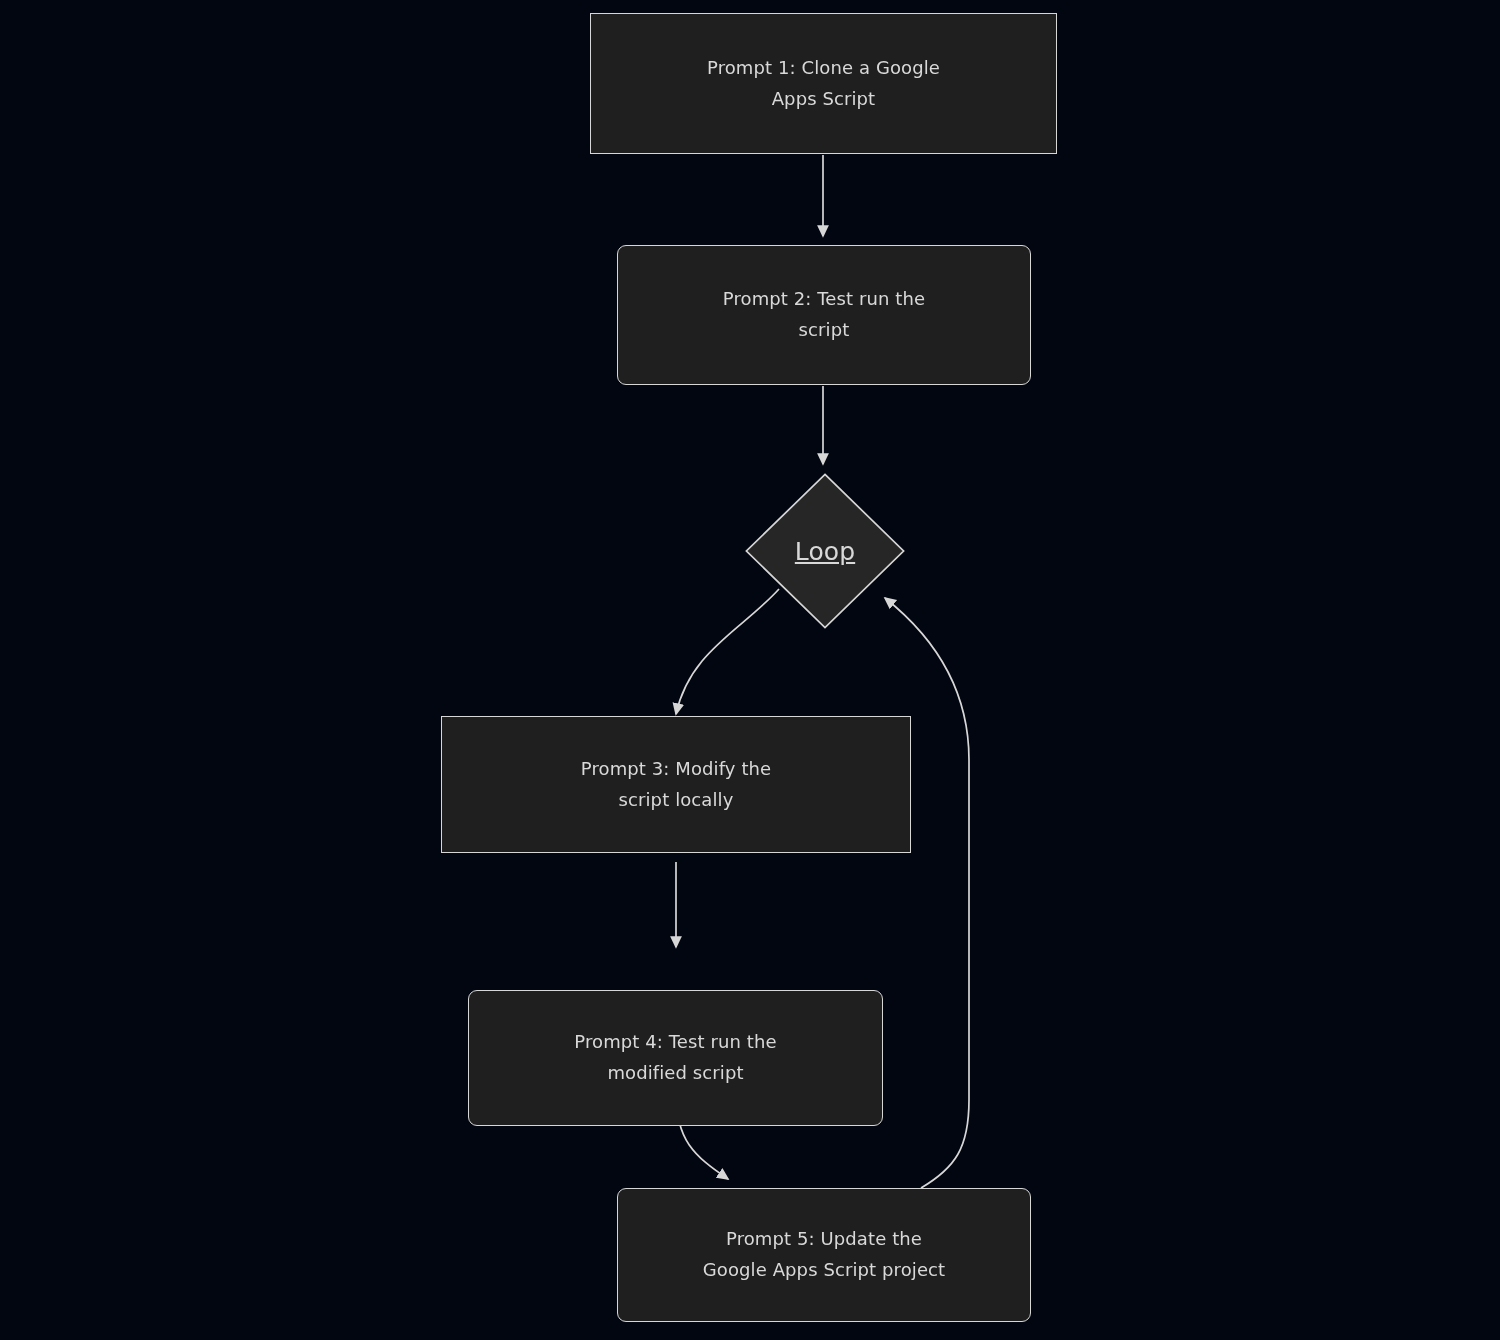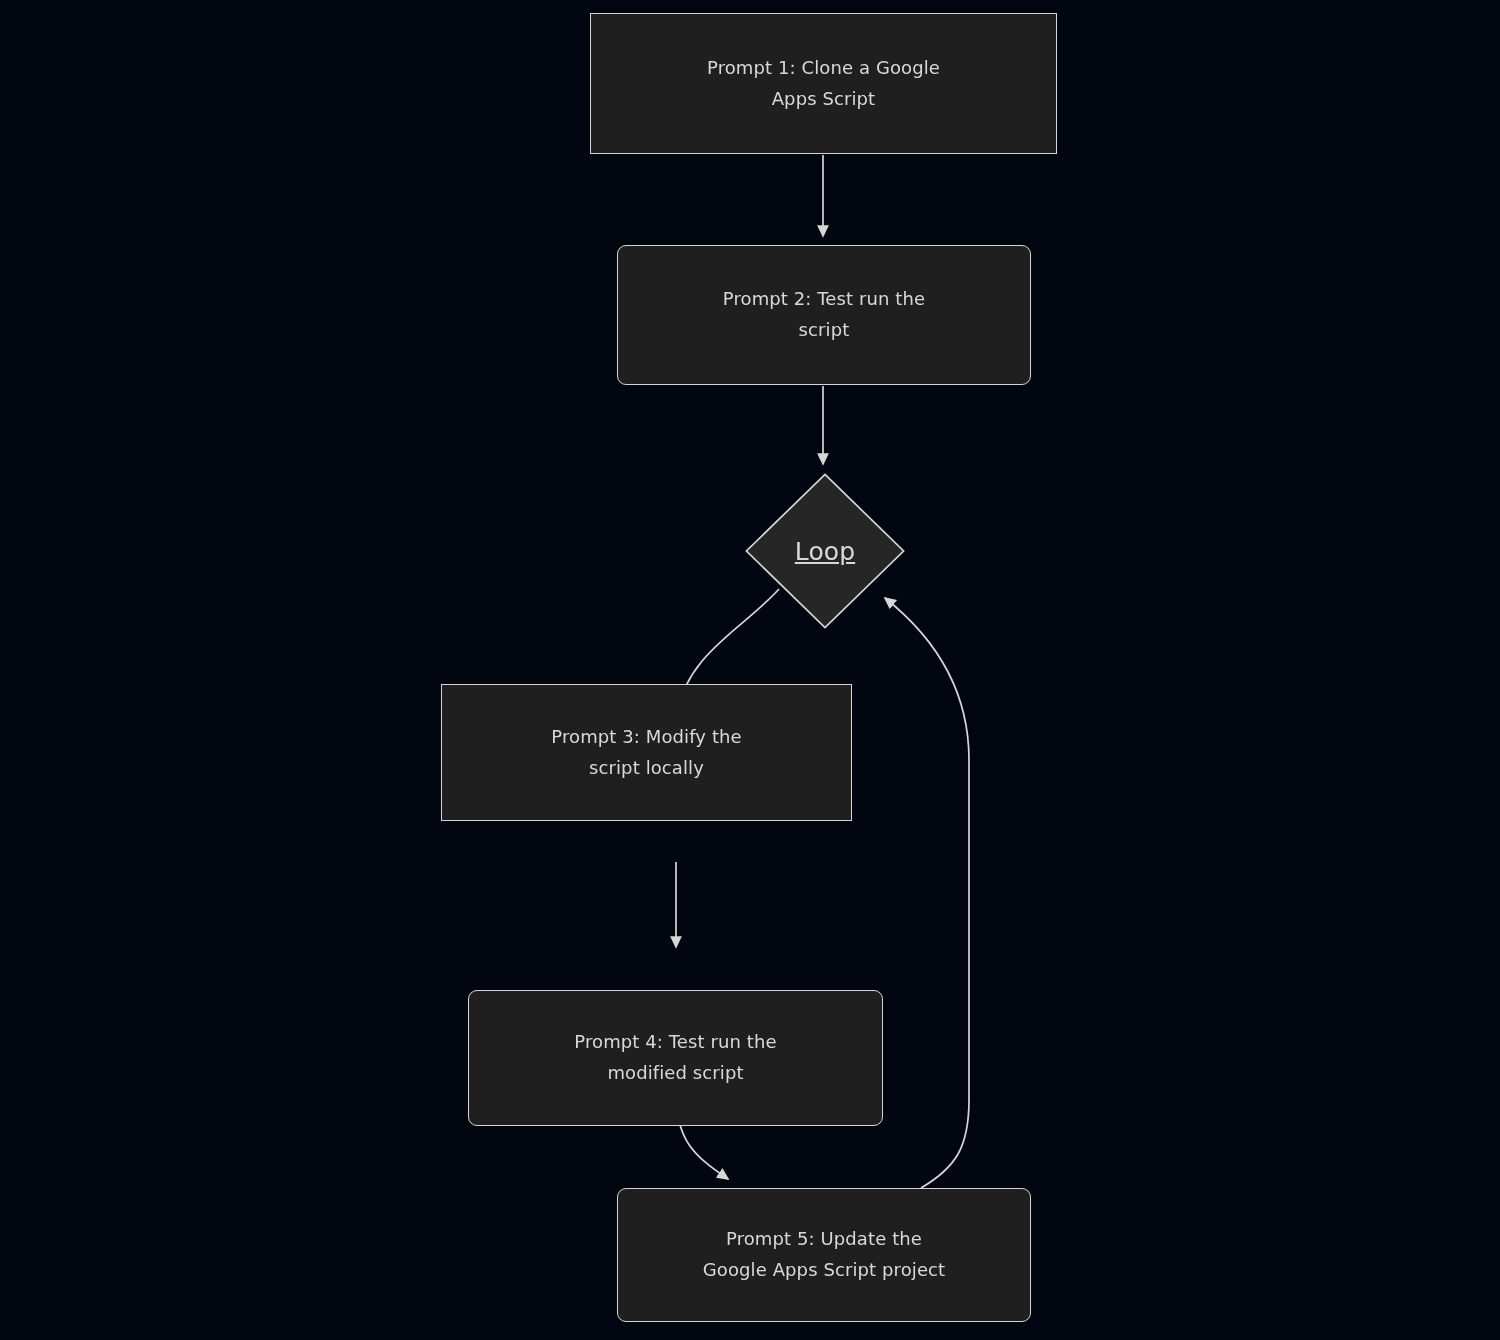--- a/index.html
+++ b/index.html
@@ -103,21 +103,21 @@
 script</span>
   </div>
 
   <div class="diamond-wrap" style="left:745px; top:473px; width:160px; height:156px;">
     <svg class="diamond-shape" viewBox="0 0 160 156" xmlns="http://www.w3.org/2000/svg">
       <polygon points="80,1.4 158.6,78 80,154.6 1.4,78" fill="#262626" stroke="#d7d7d7" stroke-width="1.7"></polygon>
     </svg>
     <div class="diamond-label">Loop</div>
   </div>
 
-  <div class="node" style="left:441px; top:684px; width:411px; height:137px;">
+  <div class="node" style="left:441px; top:716px; width:470px; height:137px;">
     <span class="node-label">Prompt 3: Modify the
 script locally</span>
   </div>
 
   <div class="node rounded" style="left:468px; top:956px; width:415px; height:136px;margin-top:34px;">
     <span class="node-label">Prompt 4: Test run the
 modified script</span>
   </div>
 
   <div class="node rounded" style="left:617px; top:1188px; width:414px; height:134px;">

